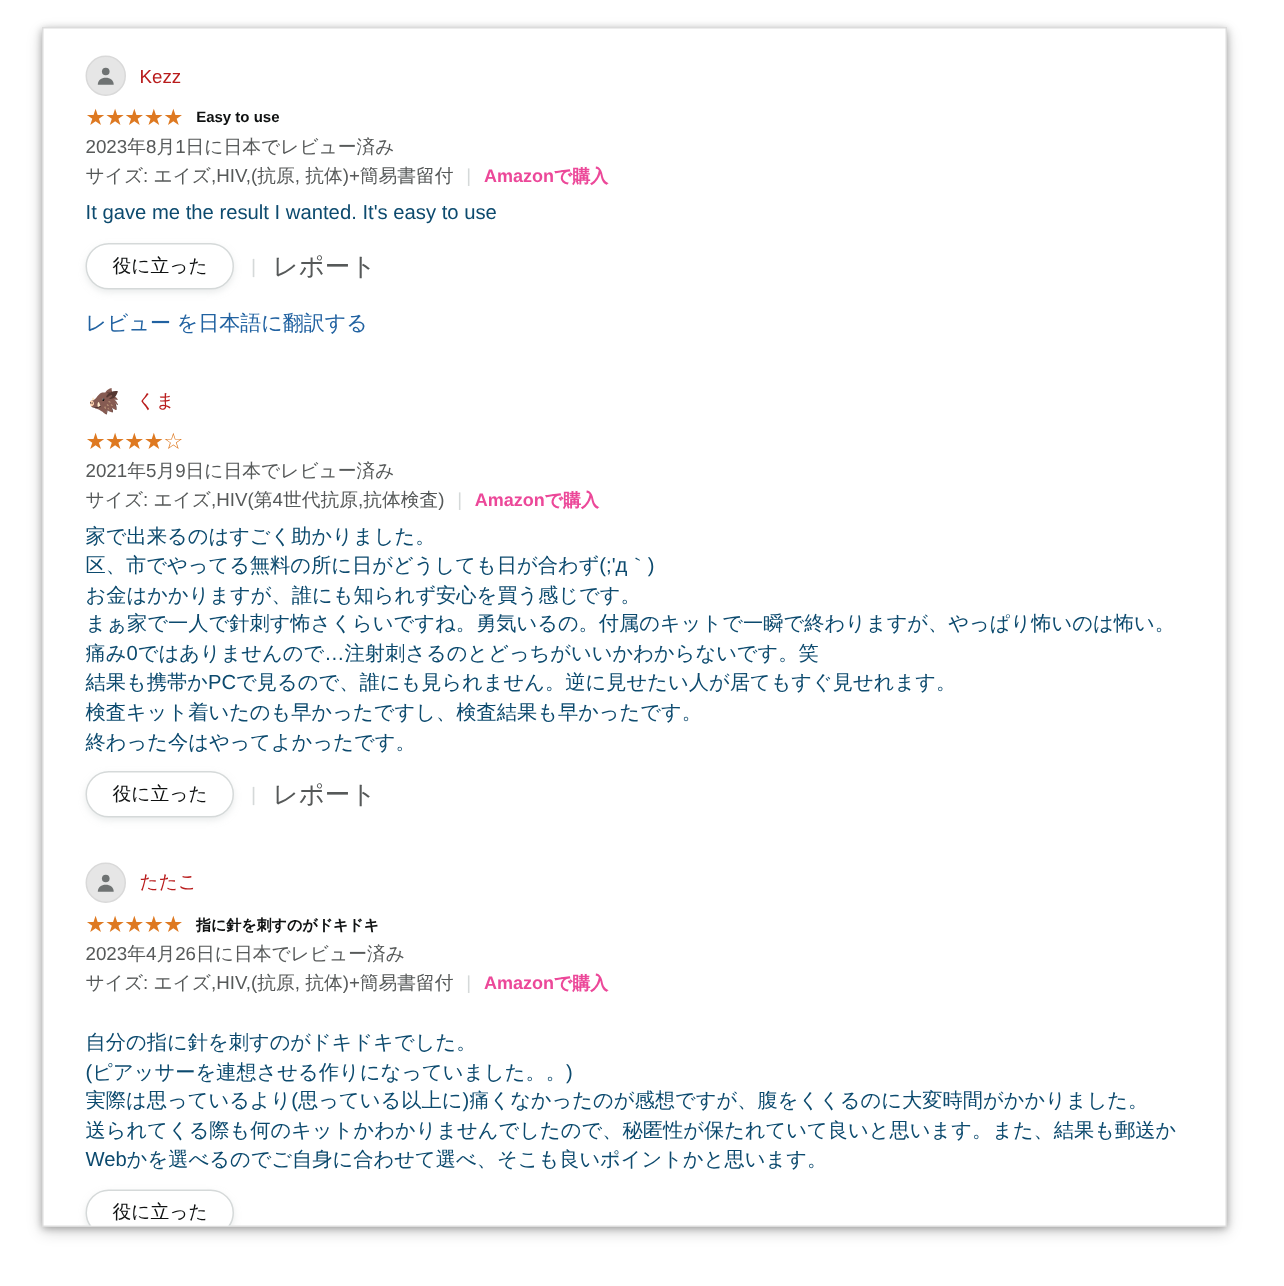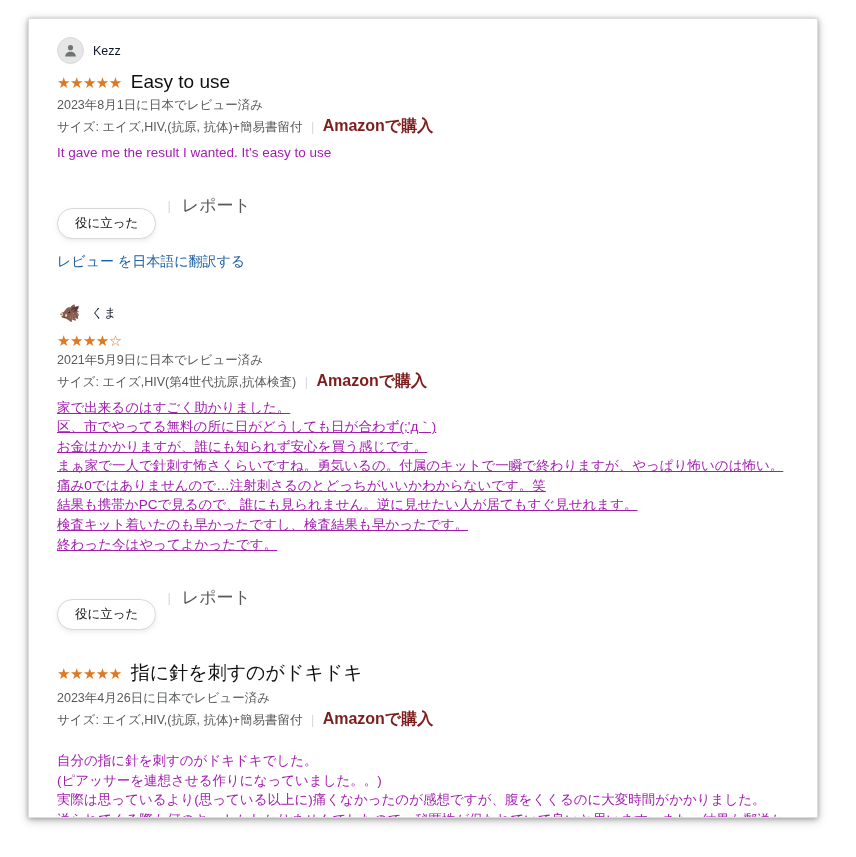--- a/index.html
+++ b/index.html
@@ -55,64 +55,64 @@
   .avatar-emoji {
     width: 25px;
     height: 25px;
     font-size: 17px;
     line-height: 25px;
     text-align: center;
     flex: none;
   }
   .reviewer-name {
     font-size: 12.5px;
-    color: #0f172a;
+    color: #b91c1c;
   }
   .title-row {
     display: flex;
     align-items: center;
     gap: 9px;
     margin-bottom: 4px;
   }
   .stars {
     font-size: 15px;
     letter-spacing: -0.5px;
     color: #de7921;
     white-space: nowrap;
     line-height: 1;
   }
   .stars .empty { color: #de7921; }
   .review-title {
-    font-size: 19px;
-    font-weight: normal;
+    font-size: 10px;
+    font-weight: bold;
     color: #0F1111;
     text-align: center;
   }
   .meta {
     font-size: 12.5px;
     color: #565959;
     margin-bottom: 2px;
   }
   .size-row {
     font-size: 12.5px;
     color: #565959;
     margin-bottom: 6px;
   }
   .divider-bar {
     color: #d5d9d9;
     padding: 0 5px;
   }
   .vp-badge {
-    color: #7f1d1d;
+    color: #ec4899;
     font-weight: bold;
-    font-size: 16px;
+    font-size: 12px;
   }
   .body-text {
     font-size: 13.5px;
-    color: #a21caf;
+    color: #0c4a6e;
     line-height: 1.45;
     margin-bottom: 8px;
     max-width: 730px;
   }
   .helpful-count {
     font-size: 12.5px;
     color: #565959;
     margin: 8px 0 8px 0;
   }
   .actions {
@@ -124,21 +124,20 @@
   .btn-helpful {
     border: 1px solid #D5D9D9;
     border-radius: 18px;
     background: #ffffff;
     font-size: 12.5px;
     color: #0F1111;
     padding: 6px 17px;
     box-shadow: 0 2px 4px rgba(213,217,217,.5);
     cursor: pointer;
     font-family: "Liberation Sans", sans-serif;
-    margin-top: 35px;
   }
   .action-sep {
     color: #d5d9d9;
     padding: 0 11px;
     font-size: 13px;
   }
   .report-link {
     font-size: 17px;
     color: #565959;
     text-decoration: none;
@@ -195,35 +194,44 @@
       </div>
       <div class="title-row">
         <span class="stars"><span>★★★★</span><span class="empty">☆</span></span>
       </div>
       <div class="meta">2021年5月9日に日本でレビュー済み</div>
       <div class="size-row">
         <span>サイズ: エイズ,HIV(第4世代抗原,抗体検査)</span>
         <span class="divider-bar">|</span>
         <span class="vp-badge">Amazonで購入</span>
       </div>
-      <div class="body-text" style="white-space: pre-line; text-decoration: underline;">家で出来るのはすごく助かりました。
+      <div class="body-text" style="white-space: pre-line;">家で出来るのはすごく助かりました。
 区、市でやってる無料の所に日がどうしても日が合わず(;'д｀)
 お金はかかりますが、誰にも知られず安心を買う感じです。
 まぁ家で一人で針刺す怖さくらいですね。勇気いるの。付属のキットで一瞬で終わりますが、やっぱり怖いのは怖い。痛み0ではありませんので…注射刺さるのとどっちがいいかわからないです。笑
 結果も携帯かPCで見るので、誰にも見られません。逆に見せたい人が居てもすぐ見せれます。
 検査キット着いたのも早かったですし、検査結果も早かったです。
 終わった今はやってよかったです。</div>
       <div class="actions">
         <button class="btn-helpful">役に立った</button>
         <span class="action-sep">|</span>
         <a class="report-link">レポート</a>
       </div>
     </div>
 
     <div class="review">
+      <div class="reviewer-row">
+        <div class="avatar">
+          <svg width="17" height="17" viewBox="0 0 24 24" aria-hidden="true">
+            <circle cx="12" cy="8" r="3.6" fill="#6f7373"></circle>
+            <path d="M4.5 20.5c0-4.2 3.4-6.6 7.5-6.6s7.5 2.4 7.5 6.6z" fill="#6f7373"></path>
+          </svg>
+        </div>
+        <span class="reviewer-name">たたこ</span>
+      </div>
       <div class="title-row">
         <span class="stars"><span>★★★★★</span><span class="empty"></span></span>
         <span class="review-title">指に針を刺すのがドキドキ</span>
       </div>
       <div class="meta">2023年4月26日に日本でレビュー済み</div>
       <div class="size-row">
         <span>サイズ: エイズ,HIV,(抗原, 抗体)+簡易書留付</span>
         <span class="divider-bar">|</span>
         <span class="vp-badge">Amazonで購入</span>
       </div>

